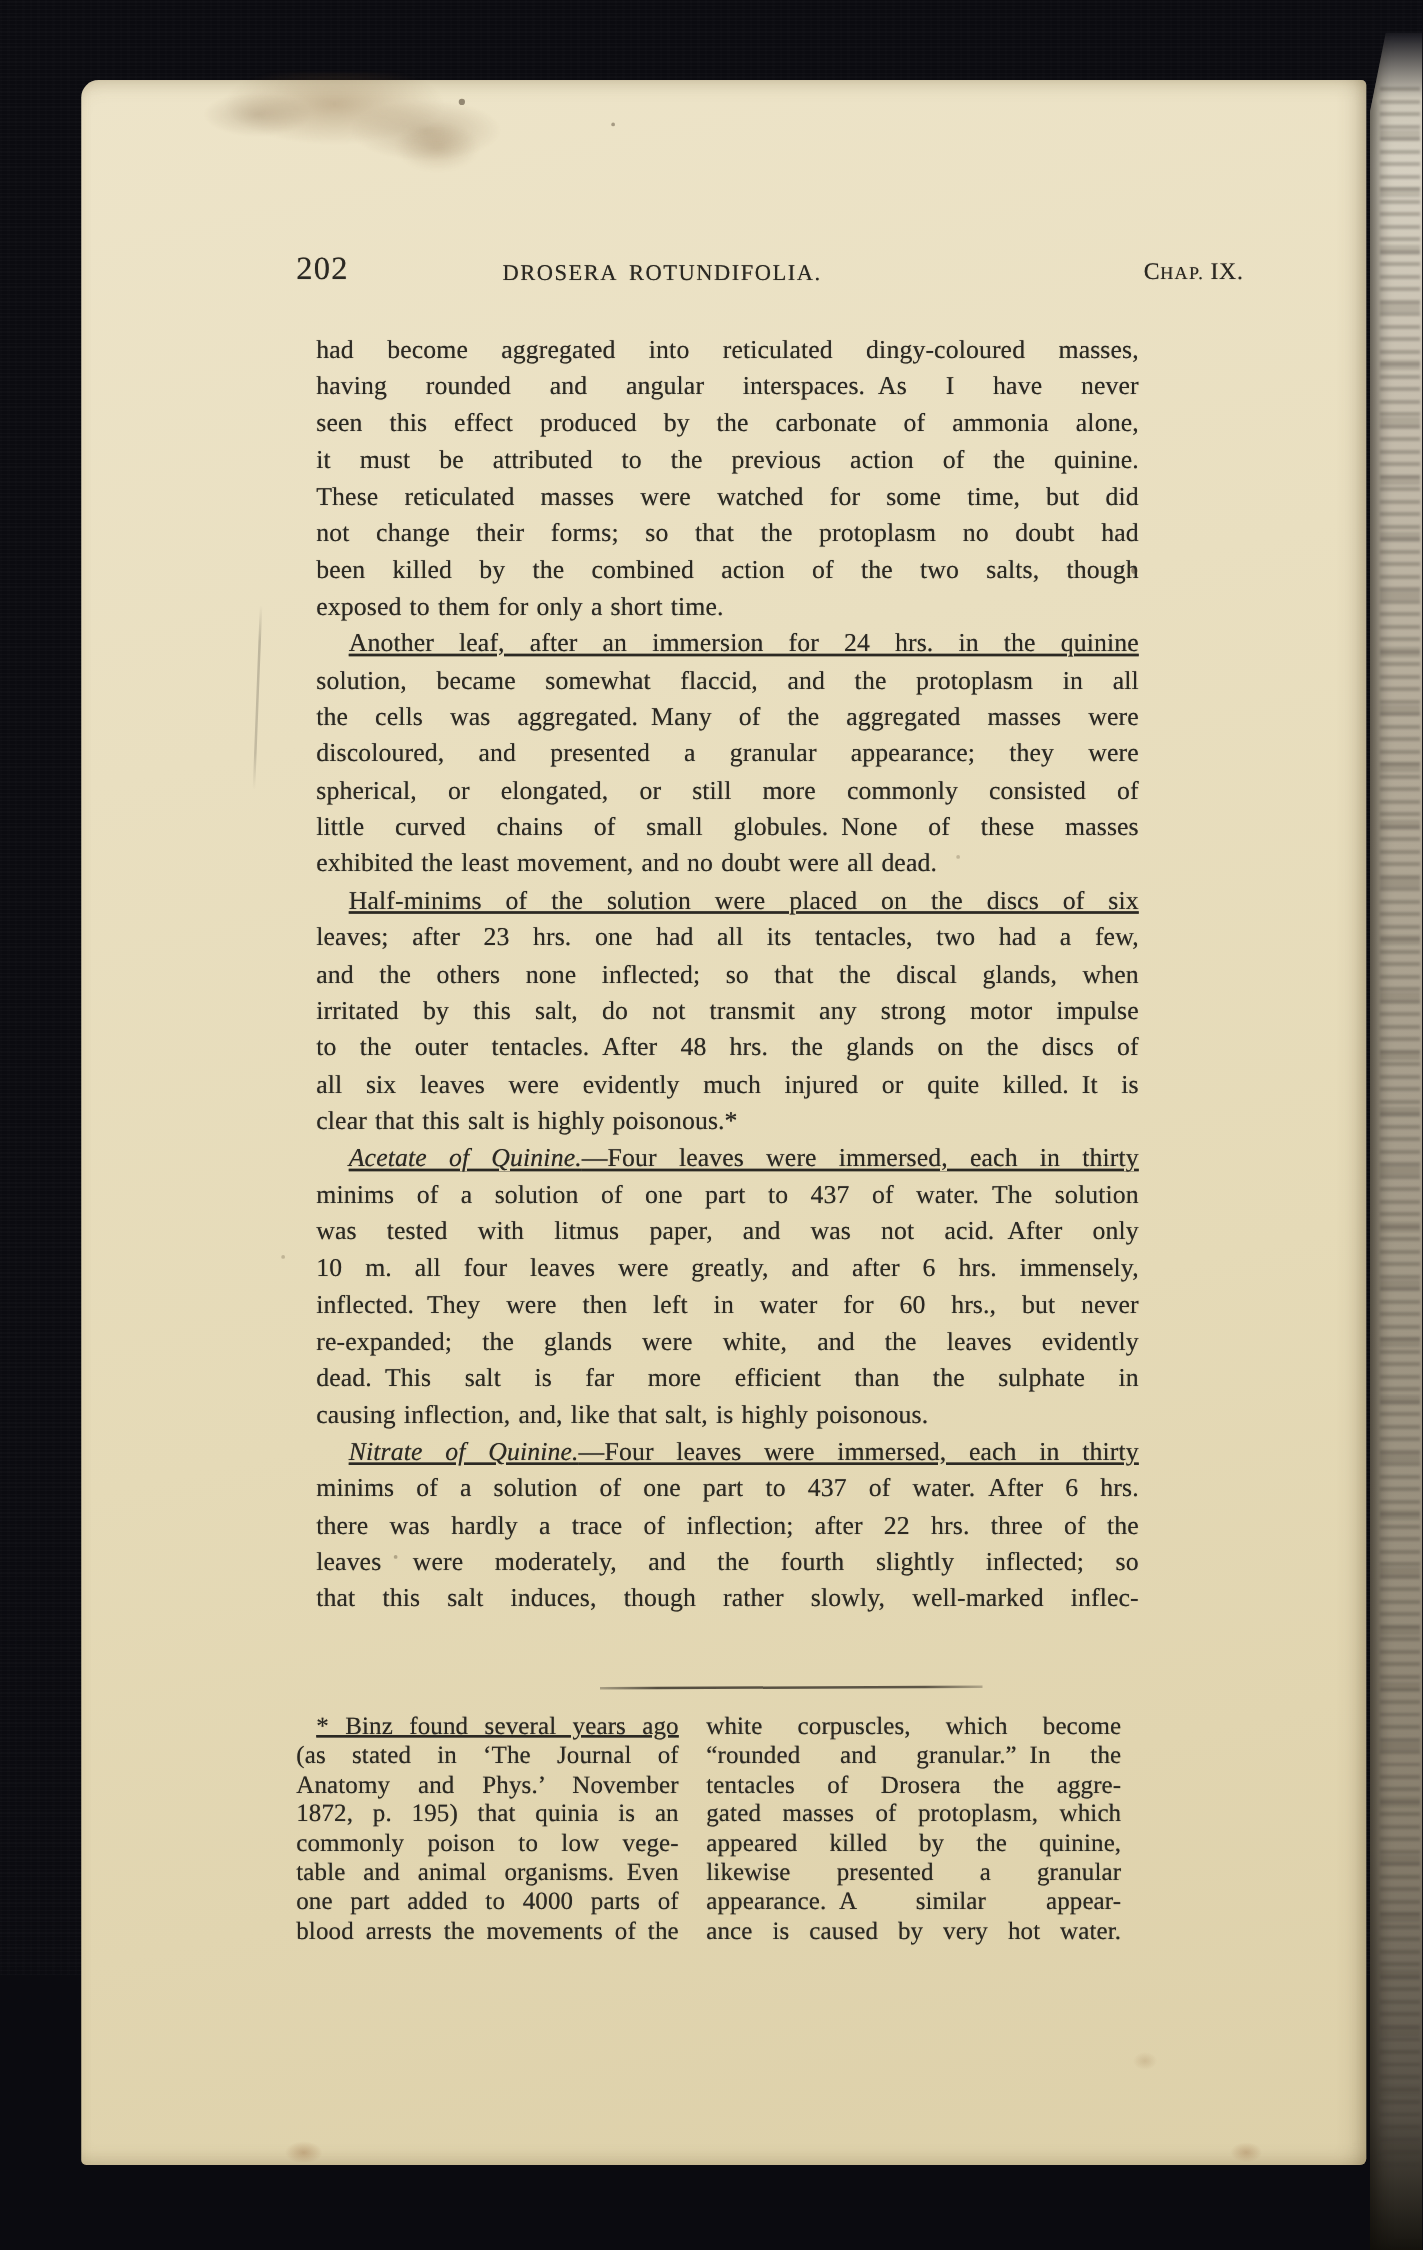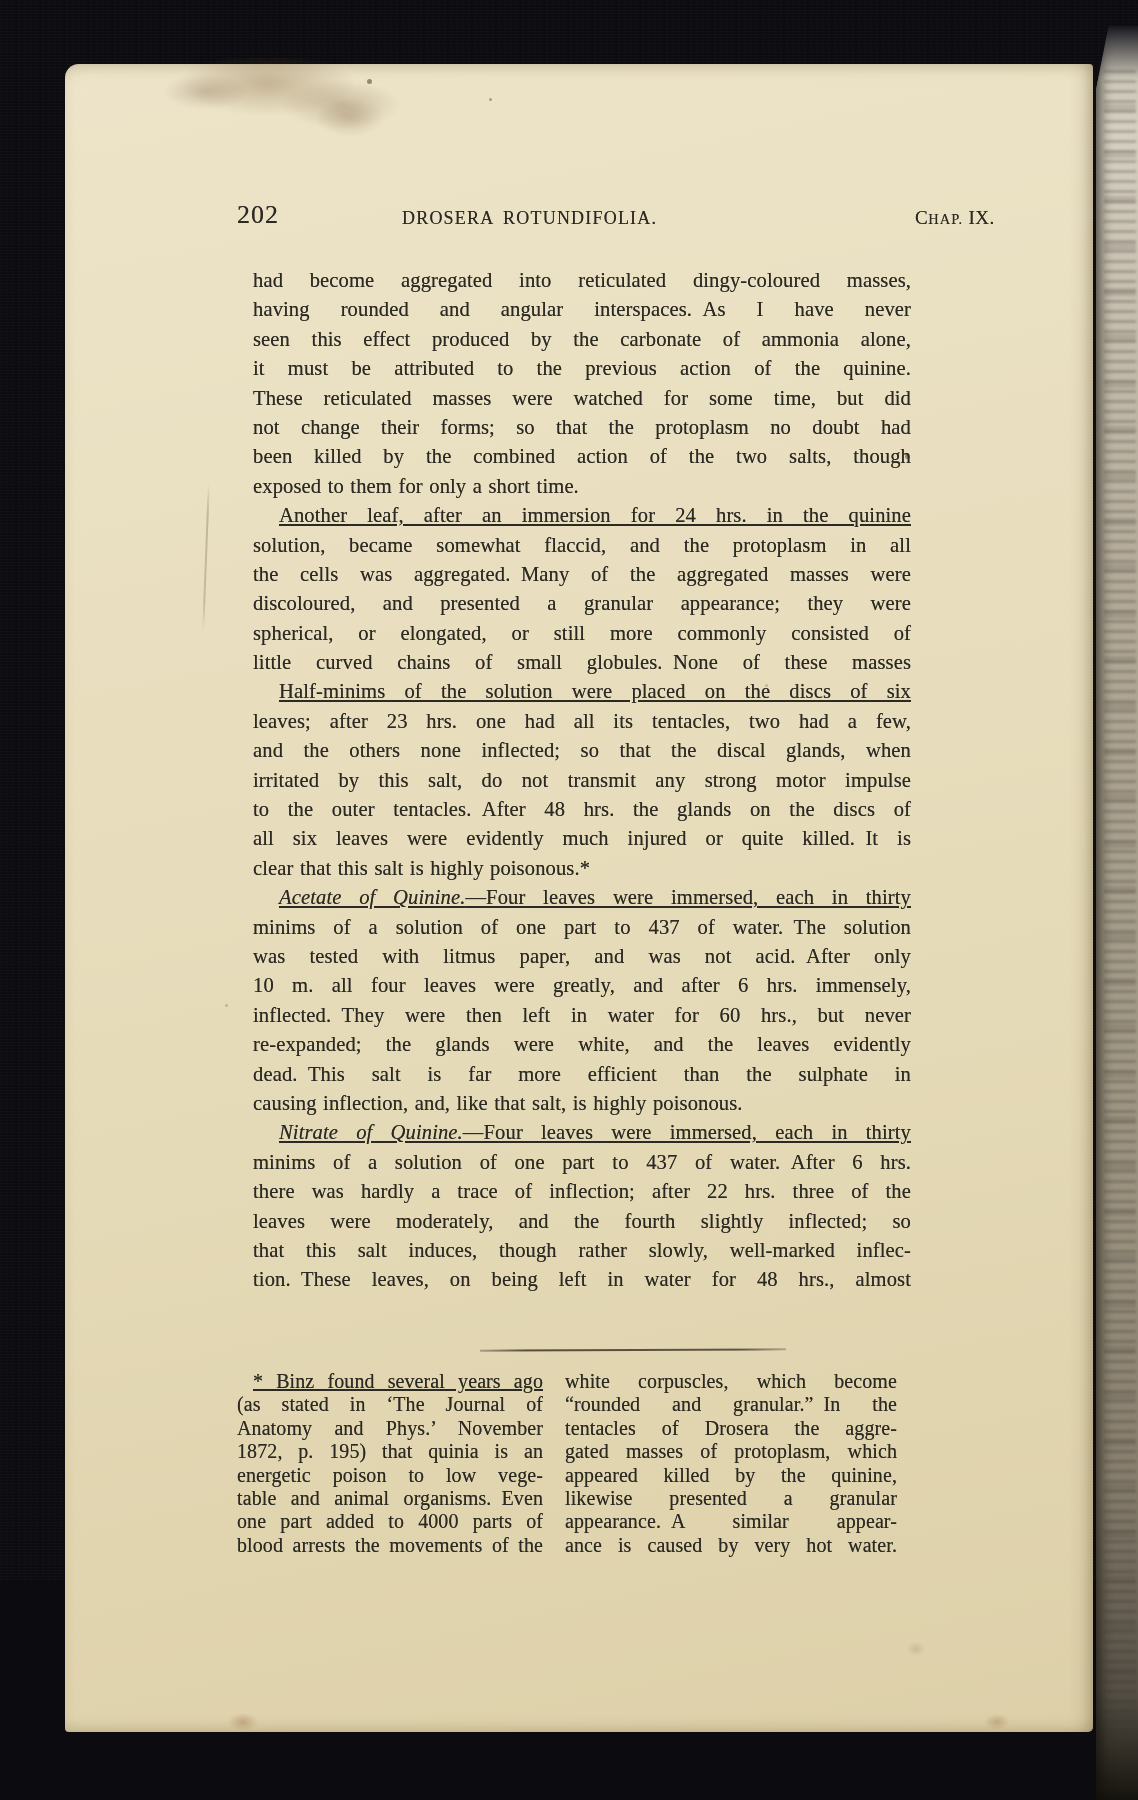--- a/index.html
+++ b/index.html
@@ -102,50 +102,50 @@
         <div class="line j">These reticulated masses were watched for some time, but did</div>
         <div class="line j">not change their forms; so that the protoplasm no doubt had</div>
         <div class="line j">been killed by the combined action of the two salts, though</div>
         <div class="line ">exposed to them for only a short time.</div>
         <div class="line j ind">Another leaf, after an immersion for 24 hrs. in the quinine</div>
         <div class="line j">solution, became somewhat flaccid, and the protoplasm in all</div>
         <div class="line j">the cells was aggregated. Many of the aggregated masses were</div>
         <div class="line j">discoloured, and presented a granular appearance; they were</div>
         <div class="line j">spherical, or elongated, or still more commonly consisted of</div>
         <div class="line j">little curved chains of small globules. None of these masses</div>
+        <div class="line ">exhibited the least movement, and no doubt were all dead.</div>
         <div class="line j ind">Half-minims of the solution were placed on the discs of six</div>
         <div class="line j">leaves; after 23 hrs. one had all its tentacles, two had a few,</div>
         <div class="line j">and the others none inflected; so that the discal glands, when</div>
         <div class="line j">irritated by this salt, do not transmit any strong motor impulse</div>
         <div class="line j">to the outer tentacles. After 48 hrs. the glands on the discs of</div>
         <div class="line j">all six leaves were evidently much injured or quite killed. It is</div>
         <div class="line ">clear that this salt is highly poisonous.*</div>
         <div class="line j ind"><i>Acetate of Quinine.</i>—Four leaves were immersed, each in thirty</div>
         <div class="line j">minims of a solution of one part to 437 of water. The solution</div>
         <div class="line j">was tested with litmus paper, and was not acid. After only</div>
         <div class="line j">10 m. all four leaves were greatly, and after 6 hrs. immensely,</div>
         <div class="line j">inflected. They were then left in water for 60 hrs., but never</div>
         <div class="line j">re-expanded; the glands were white, and the leaves evidently</div>
         <div class="line j">dead. This salt is far more efficient than the sulphate in</div>
         <div class="line ">causing inflection, and, like that salt, is highly poisonous.</div>
         <div class="line j ind"><i>Nitrate of Quinine.</i>—Four leaves were immersed, each in thirty</div>
         <div class="line j">minims of a solution of one part to 437 of water. After 6 hrs.</div>
         <div class="line j">there was hardly a trace of inflection; after 22 hrs. three of the</div>
         <div class="line j">leaves were moderately, and the fourth slightly inflected; so</div>
         <div class="line j">that this salt induces, though rather slowly, well-marked inflec-</div>
-        <div class="line j">tion. These leaves, on being left in water for 48 hrs., almost</div>
       </div>
 
     <div class="footnote-rule"></div>
     <div class="fn-col fn-left ink" id="fn-left">
         <div class="line ind">* Binz found several years ago</div>
         <div class="line ">(as stated in ‘The Journal of</div>
         <div class="line ">Anatomy and Phys.’ November</div>
         <div class="line ">1872, p. 195) that quinia is an</div>
-        <div class="line ">energetic poison to low vege-</div>
+        <div class="line ">commonly poison to low vege-</div>
         <div class="line ">table and animal organisms. Even</div>
         <div class="line ">one part added to 4000 parts of</div>
         <div class="line ">blood arrests the movements of the</div>
       </div>
     <div class="fn-col fn-right ink" id="fn-right">
         <div class="line ">white corpuscles, which become</div>
         <div class="line ">“rounded and granular.” In the</div>
         <div class="line ">tentacles of Drosera the aggre-</div>
         <div class="line ">gated masses of protoplasm, which</div>
         <div class="line ">appeared killed by the quinine,</div>

